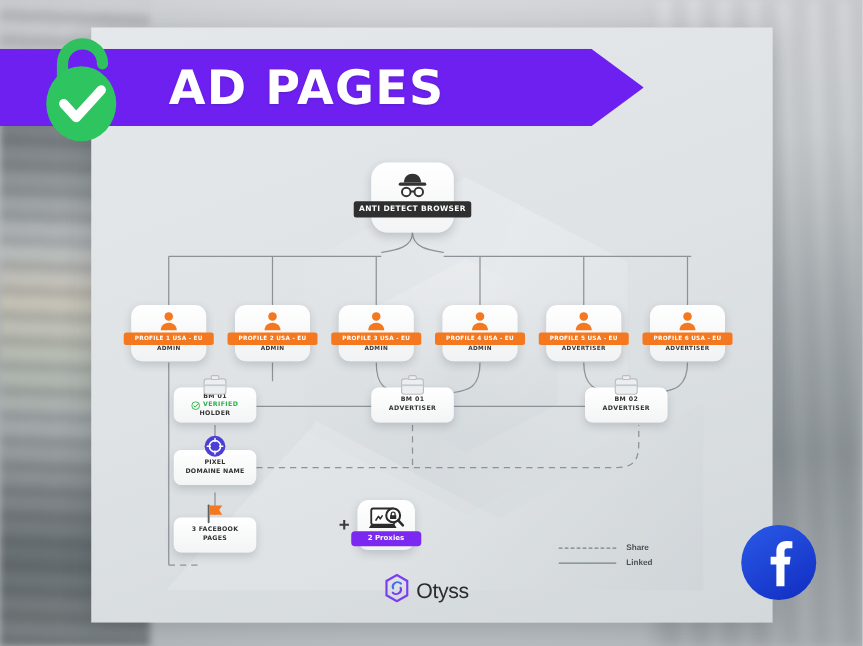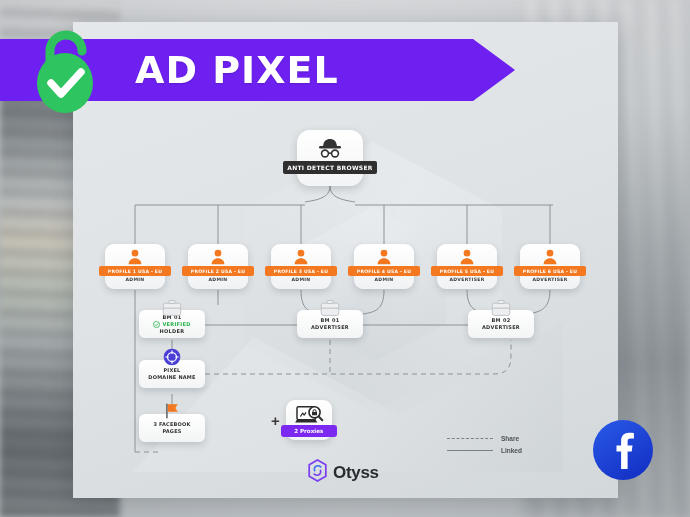--- a/index.html
+++ b/index.html
@@ -185,21 +185,21 @@
   
   #legend{ position:absolute; left:447px; top:432px; z-index:5; font-size:6px; }
   #legend .row{ display:flex; align-items:center; height:12px; gap:8px; }
   #legend .sw{ width:46px; height:1px; }
   #legend .dash{ border-top:1px dashed #7b8287; }
   #legend .solid{ border-top:1px solid #7b8287; }
   #legend .lt{ color:#4d5256; font-weight:bold; font-size:6.5px; }
 
   
   #brand{ position:absolute; left:307px; top:459px; display:flex; align-items:center; gap:5px; z-index:5; }
-  #brand .bt{ font-size:17px; font-weight:bold; color:#2b2b33; letter-spacing:-.3px; }
+  #brand .bt{ font-size:17px; font-weight:normal; color:#2b2b33; letter-spacing:-.3px; }
 
   
   #fb{ position:absolute; left:592px; top:419px; width:62px; height:62px; z-index:8; }
 </style>
 </head>
 <body>
 
 <div id="backdrop">
   <div class="bg-base"></div>
   <div class="bg-left"></div>
@@ -466,21 +466,21 @@
     <svg width="21" height="23" viewBox="0 0 22 24">
       <path d="M11 1l8.7 5v12L11 23l-8.7-5V6z" fill="none" stroke="#7b3df0" stroke-width="1.8"></path>
       <path d="M14.4 8.2c-1.6-1.5-4.2-1.5-5.8.1-1.1 1.1-1.3 2.6-.7 3.9" fill="none" stroke="#3f6ef0" stroke-width="1.8" stroke-linecap="round"></path>
       <path d="M7.6 15.8c1.6 1.5 4.2 1.5 5.8-.1 1.1-1.1 1.3-2.6.7-3.9" fill="none" stroke="#7b3df0" stroke-width="1.8" stroke-linecap="round"></path>
     </svg>
   </span>
   <span class="bt">Otyss</span>
 </div>
 
 <div id="ribbon">
-  <span class="title">AD PIXEL</span>
+  <span class="title">AD PAGES</span>
 </div>
 
 <div id="lock-badge">
   <svg width="76" height="90" viewBox="0 0 76 90">
     <path d="M22 36V25a16 16 0 0 1 32 0" fill="none" stroke="#2fc15e" stroke-width="9" stroke-linecap="round"></path>
     <ellipse cx="37" cy="57" rx="28" ry="30" fill="#2ec45f"></ellipse>
     <path d="M23 57l10 11 20-22" fill="none" stroke="#fff" stroke-width="7.5" stroke-linecap="round" stroke-linejoin="round"></path>
   </svg>
 </div>
 

